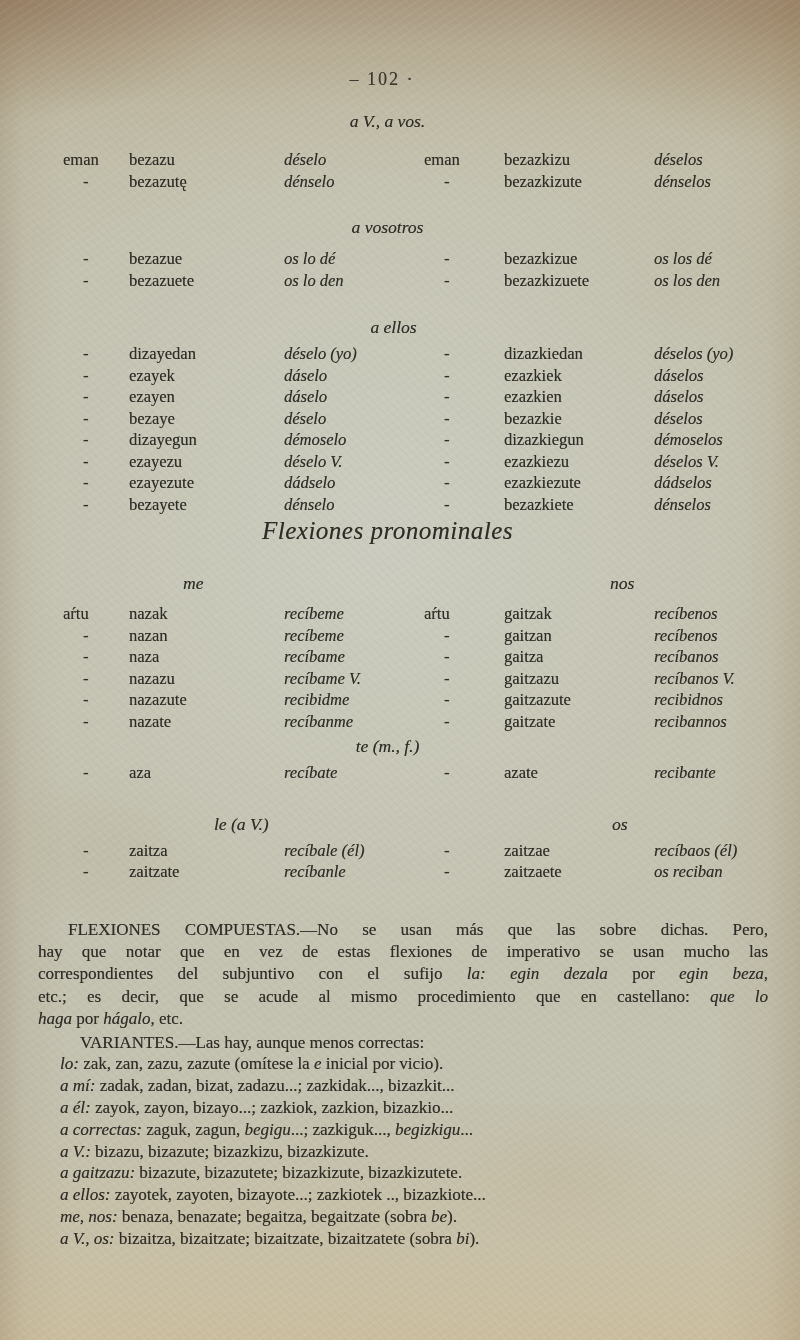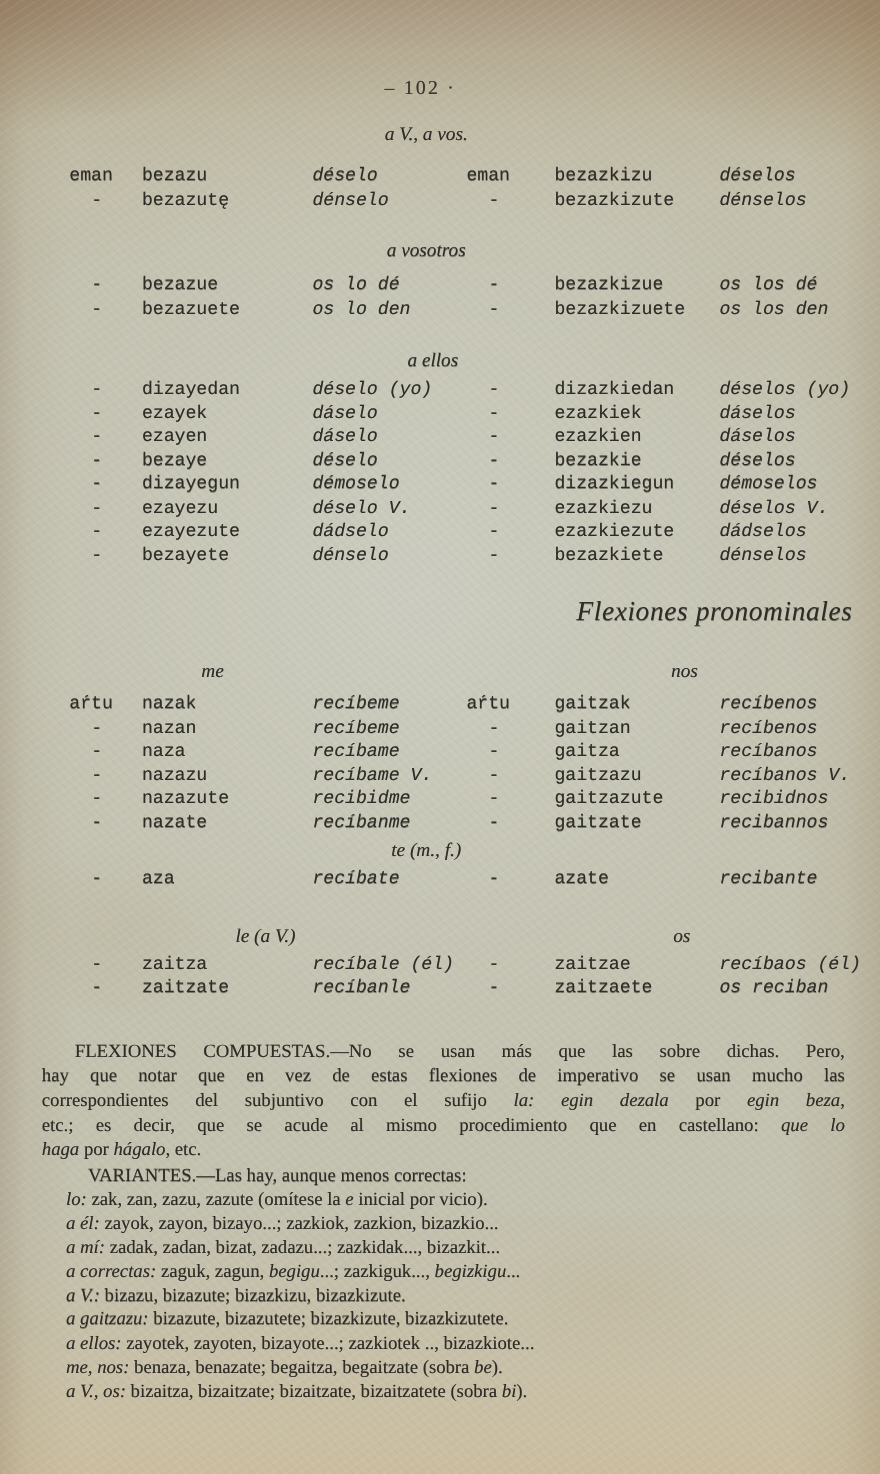--- a/index.html
+++ b/index.html
@@ -30,38 +30,38 @@
     font-size:18px; line-height:22px; letter-spacing:2px; color:#3a382f;
   }
   .sec-head {
     font-style:italic; font-size:17.5px; line-height:22px;
     text-align:center; padding-right:25px;
   }
   .sh-av    { margin-top:20px; }
   .sh-vos   { margin-top:24px; }
   .sh-ellos { margin-top:25px;margin-left:12px; }
   .sh-te    { margin-top:3px; }
-  .vtable { padding-left:63px; padding-right:14px;font-family:Liberation Mono, monospace; }
+  .vtable { padding-left:63px; padding-right:14px; }
   .vrow {
     display:grid;
     grid-template-columns:66px 155px 140px 80px 150px 1fr;
     font-size:16.5px; line-height:21.5px;
   }
   .t1 { margin-top:17px; }
   .t2 { margin-top:10px; }
   .t3 { margin-top:5px; }
   .t4 { margin-top:9px; }
   .t5 { margin-top:5px; }
   .t6 { margin-top:5px; }
   .vcell { white-space:nowrap; }
   .vcell.es { font-style:italic; }
   .vcell.dash { padding-left:20px; }
   .main-title {
-    margin-top:26px; font-style:italic; font-size:25px; line-height:32px;
-    text-align:right; padding-right:25px; letter-spacing:0.5px;
+    font-style:italic; font-size:25px; line-height:32px;
+    text-align:center; padding-right:25px; letter-spacing:0.5px;
   }
   .duo-head { position:relative; height:22px; font-style:italic; font-size:17.5px; line-height:22px; }
   .duo1 { margin-top:25px; }
   .duo2 { margin-top:29px; }
   .duo1 .dh-left  { position:absolute; left:183px; }
   .duo1 .dh-right { position:absolute; left:610px; }
   .duo2 .dh-left  { position:absolute; left:214px; }
   .duo2 .dh-right { position:absolute; left:612px; }
   .para1 {
     margin:36px 32px 0 38px;
@@ -288,22 +288,22 @@
       <div class="line first just"><span>FLEXIONES COMPUESTAS.—No se usan más que las sobre dichas. Pero,</span></div>
       <div class="line just"><span>hay que notar que en vez de estas flexiones de imperativo se usan mucho las</span></div>
       <div class="line just"><span>correspondientes del subjuntivo con el sufijo </span><span class="it">la: egin dezala</span><span> por </span><span class="it">egin beza</span><span>,</span></div>
       <div class="line just"><span>etc.; es decir, que se acude al mismo procedimiento que en castellano: </span><span class="it">que lo</span></div>
       <div class="line"><span class="it">haga</span><span> por </span><span class="it">hágalo</span><span>, etc.</span></div>
     </div>
 
   <div class="variantes">
       <div class="line first"><span>VARIANTES.—Las hay, aunque menos correctas:</span></div>
       <div class="line"><span class="it">lo:</span><span> zak, zan, zazu, zazute (omítese la </span><span class="it">e</span><span> inicial por vicio).</span></div>
+      <div class="line"><span class="it">a mí:</span><span> zadak, zadan, bizat, zadazu...; zazkidak..., bizazkit...</span></div>
       <div class="line"><span class="it">a él:</span><span> zayok, zayon, bizayo...; zazkiok, zazkion, bizazkio...</span></div>
-      <div class="line"><span class="it">a mí:</span><span> zadak, zadan, bizat, zadazu...; zazkidak..., bizazkit...</span></div>
       <div class="line"><span class="it">a correctas:</span><span> zaguk, zagun, </span><span class="it">begigu</span><span>...; zazkiguk..., </span><span class="it">begizkigu</span><span>...</span></div>
       <div class="line"><span class="it">a V.:</span><span> bizazu, bizazute; bizazkizu, bizazkizute.</span></div>
       <div class="line"><span class="it">a gaitzazu:</span><span> bizazute, bizazutete; bizazkizute, bizazkizutete.</span></div>
       <div class="line"><span class="it">a ellos:</span><span> zayotek, zayoten, bizayote...; zazkiotek .., bizazkiote...</span></div>
       <div class="line"><span class="it">me, nos:</span><span> benaza, benazate; begaitza, begaitzate (sobra </span><span class="it">be</span><span>).</span></div>
       <div class="line"><span class="it">a V., os:</span><span> bizaitza, bizaitzate; bizaitzate, bizaitzatete (sobra </span><span class="it">bi</span><span>).</span></div>
     </div>
 
 </div>
 

